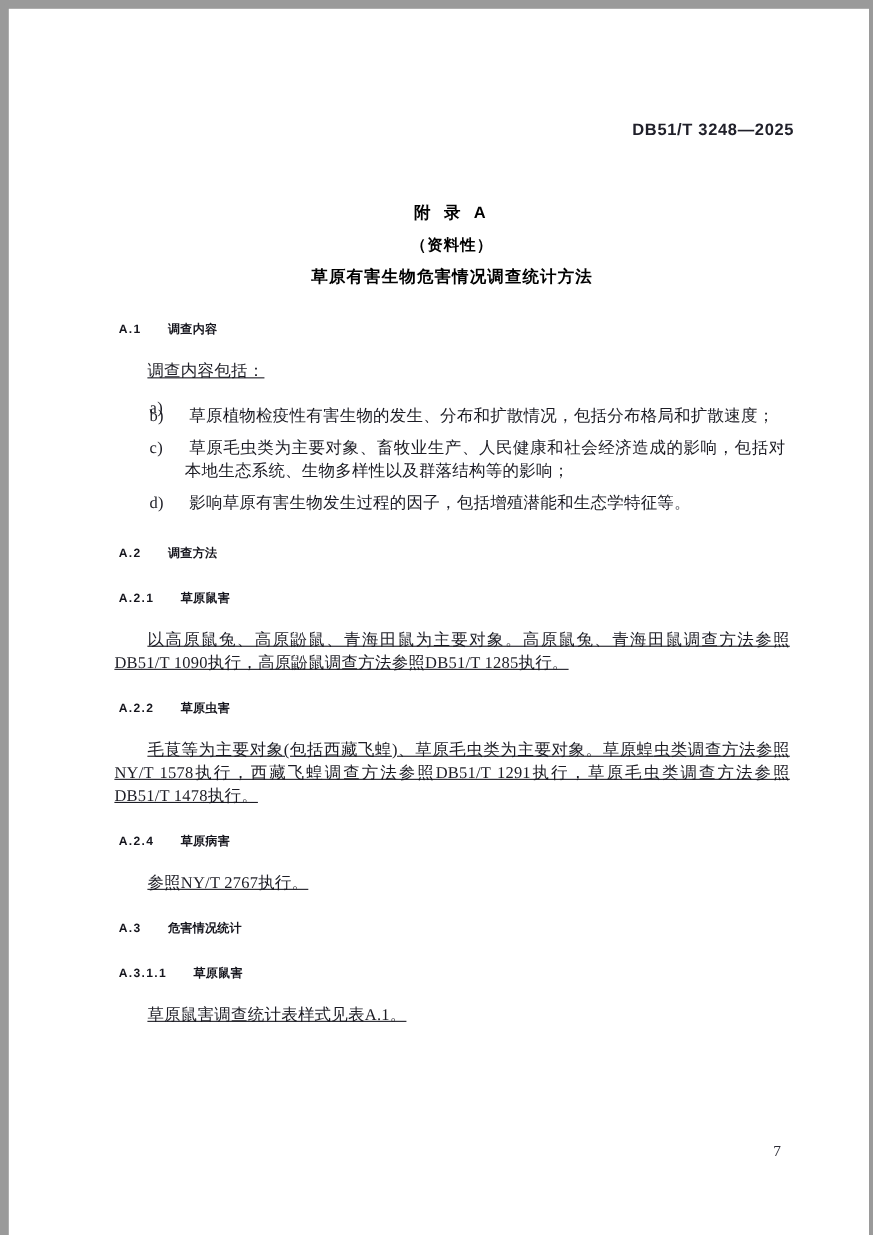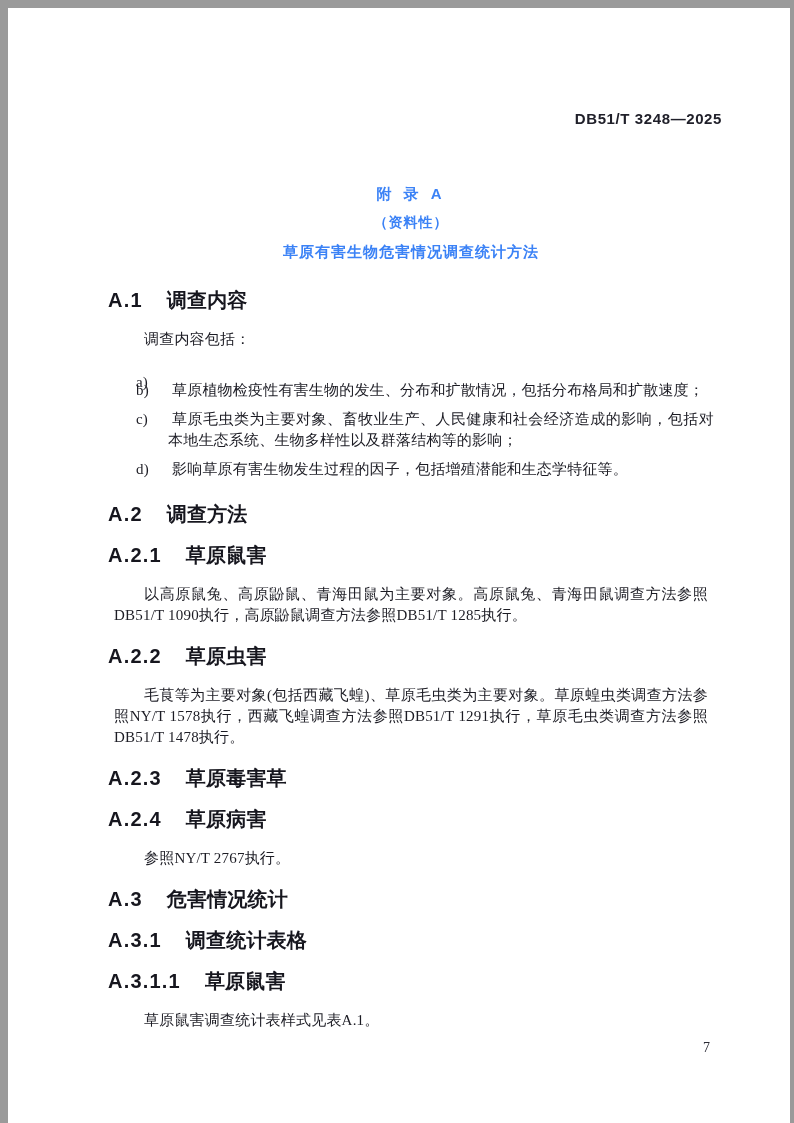--- a/index.html
+++ b/index.html
@@ -30,42 +30,43 @@
     left: 88px;
     width: 630px;
     font-size: 15px;
     line-height: 21px;
     letter-spacing: 0.2px;
   }
   .title-block {
     text-align: center;
     font-family: "Liberation Sans", "DejaVu Sans", sans-serif;
     font-weight: bold;
-    color: #3b82f6;
+    color: #000000;
     margin-bottom: 16px;
   }
   .title-line1 { font-size: 15px; letter-spacing: 4px; }
   .title-line2 { font-size: 14px; letter-spacing: 1px; }
   .title-line3 { font-size: 15px; letter-spacing: 1px; }
   .clause-heading {
     font-family: "Liberation Sans", "DejaVu Sans", sans-serif;
     font-weight: bold;
-    font-size: 20px;
+    font-size: 11px;
     color: #16161e;
     margin: 12px 0 9px 0;
     line-height: 21px;
   }
   .clause-heading .h-num {
     letter-spacing: 1.2px;
     margin-right: 16px;
   }
   p.body-para {
-    margin: 10px;
+    margin: 0;
     text-align: justify;
     text-indent: 2em;
+    text-decoration: underline;
   }
   ol.clause-list {
     list-style: none;
     margin: 0;
     padding-left: 64px;
   }
   ol.clause-list li {
     position: relative;
     text-align: justify;
     margin: 0;
@@ -129,38 +130,32 @@
     </div>
 
     <p class="body-para">以高原鼠兔、高原鼢鼠、青海田鼠为主要对象。高原鼠兔、青海田鼠调查方法参照DB51/T 1090执行，高原鼢鼠调查方法参照DB51/T 1285执行。</p>
 
     <div class="clause-heading">
       <span class="h-num">A.2.2</span><span>草原虫害</span>
     </div>
 
     <p class="body-para">毛茛等为主要对象(包括西藏飞蝗)、草原毛虫类为主要对象。草原蝗虫类调查方法参照NY/T 1578执行，西藏飞蝗调查方法参照DB51/T 1291执行，草原毛虫类调查方法参照DB51/T 1478执行。</p>
 
-    <div class="clause-heading">
-      <span class="h-num">A.2.3</span><span>草原毒害草</span>
-    </div>
 
 
     <div class="clause-heading">
       <span class="h-num">A.2.4</span><span>草原病害</span>
     </div>
 
     <p class="body-para">参照NY/T 2767执行。</p>
 
     <div class="clause-heading">
       <span class="h-num">A.3</span><span>危害情况统计</span>
     </div>
 
-    <div class="clause-heading">
-      <span class="h-num">A.3.1</span><span>调查统计表格</span>
-    </div>
 
     <div class="clause-heading">
       <span class="h-num">A.3.1.1</span><span>草原鼠害</span>
     </div>
 
     <p class="body-para">草原鼠害调查统计表样式见表A.1。</p>
 
   </main>
 
   <div class="page-number">7</div>

